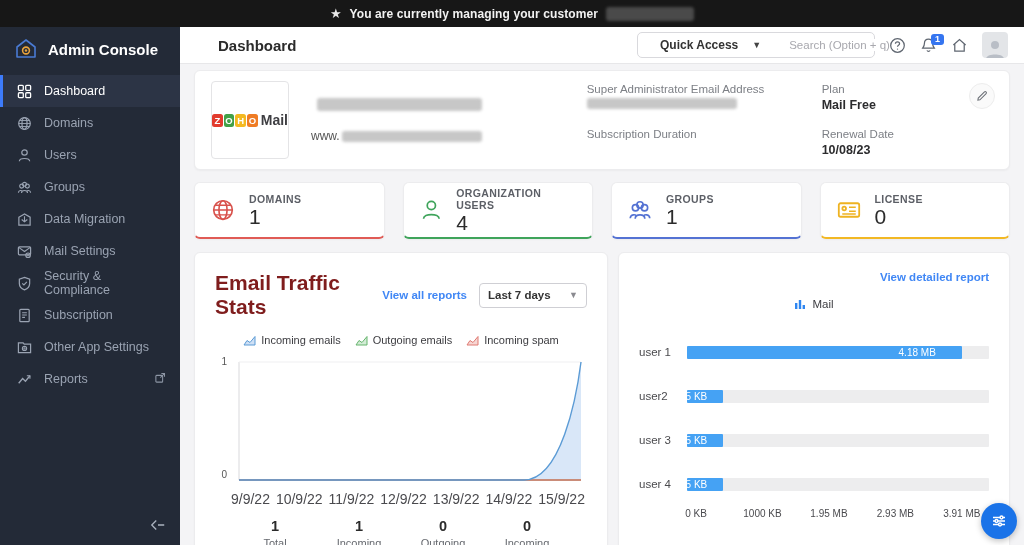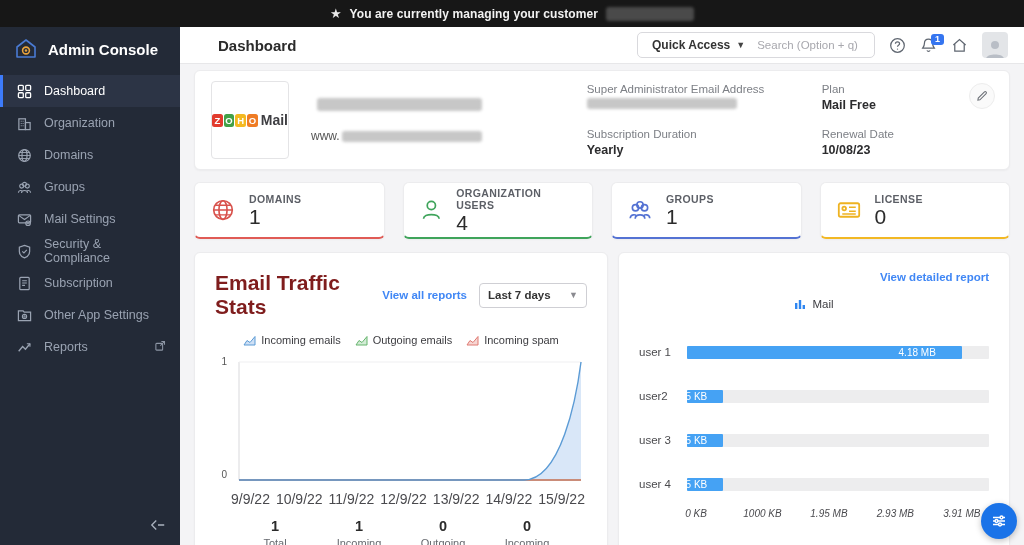--- a/index.html
+++ b/index.html
@@ -25,21 +25,21 @@
   .nav-item.active { background:#2c3445; color:#fff; border-left:3px solid #3d7bfa; }
   .nav-item .ext { margin-left:auto; color:#8d96a5; }
   .collapse-btn { position:absolute; right:14px; bottom:10px; color:#aab2bf; font-size:15px; cursor:pointer; }
 
   
   .header { position:absolute; left:180px; top:27px; width:844px; height:37px; background:#fff;
     border-bottom:1px solid #e7e7e9; display:flex; align-items:center; padding:0 16px 0 38px; z-index:10; }
   .page-title { font-size:15px; font-weight:bold; color:#2b2b2b; }
   .header-right { margin-left:auto; display:flex; align-items:center; gap:14px; }
   .searchbox { display:flex; align-items:center; width:238px; height:26px; border:1px solid #d9d9dd;
-    border-radius:5px; padding:0 8px; gap:6px; background:#fff; }
+    border-radius:5px; padding:0 8px; gap:14px; background:#fff; }
   .searchbox .qa { font-size:12px; font-weight:bold; color:#333; white-space:nowrap; }
   .searchbox .chev { font-size:9px; color:#444; }
   .searchbox .divider { width:1px; height:14px; background:#ddd; }
   .searchbox input { border:none; outline:none; font-size:11.5px; color:#555; width:110px;
     font-family:"Liberation Sans",sans-serif; }
   .searchbox input::placeholder { color:#a8a8ae; }
   .hicon { position:relative; color:#5f6670; display:flex; align-items:center; cursor:pointer; }
   .badge { position:absolute; left:11px; top:-3px; background:#3575f0; color:#fff; font-size:9px;
     font-weight:bold; border-radius:3px; padding:1px 4px; line-height:1.1; }
   .avatar { width:26px; height:26px; border-radius:4px; background:#e3e5e8; overflow:hidden;
@@ -102,21 +102,21 @@
     font-size:11.5px; color:#3c3c40; }
   .storage-rows { margin-top:20px; }
   .storage-row { display:flex; align-items:center; height:44px; }
   .srow-label { width:48px; font-size:11.5px; color:#4a4a4e; text-align:left; flex:0 0 auto; }
   .srow-track { flex:1; height:13px; background:#ededee; border-radius:1px; position:relative; }
   .srow-bar { height:13px; background:#45a2f4; border-radius:1px; display:flex; align-items:center;
     justify-content:flex-end; padding-right:16px; min-width:34px; }
   .srow-bar.big { padding-right:26px; }
   .srow-val { font-size:10px; color:#fff; white-space:nowrap; }
   .storage-axis { position:relative; margin-left:48px; height:14px; margin-top:2px; }
-  .storage-axis span { position:absolute; transform:translateX(-50%); font-size:10px; color:#4a4a4e; white-space:nowrap;font-style:italic; }
+  .storage-axis span { position:absolute; transform:translateX(-50%); font-size:10px; color:#4a4a4e; white-space:nowrap; }
 
   .fab { position:absolute; left:981px; top:503px; width:36px; height:36px; border-radius:50%;
     background:#1a73e8; box-shadow:0 2px 6px rgba(0,0,0,.25); display:flex; align-items:center;
     justify-content:center; cursor:pointer; z-index:40; }
 </style>
 </head>
 <body>
 
 <div class="topbar">
   <span class="star">★</span>
@@ -139,42 +139,48 @@
       <svg width="15" height="15" viewBox="0 0 16 16" fill="none" stroke="currentColor" stroke-width="1.4">
         <rect x="1.5" y="1.5" width="5.2" height="5.2" rx="1"></rect>
           <rect x="9.3" y="1.5" width="5.2" height="5.2" rx="1"></rect>
         <rect x="1.5" y="9.3" width="5.2" height="5.2" rx="1"></rect>
           <rect x="9.3" y="9.3" width="5.2" height="5.2" rx="1"></rect>
       </svg>
       <span>Dashboard</span>
     </div>
     <div class="nav-item">
       <svg width="15" height="15" viewBox="0 0 16 16" fill="none" stroke="currentColor" stroke-width="1.3">
-        <rect x="2" y="3" width="7" height="11.5"></rect>
-          <rect x="9" y="7" width="5" height="7.5"></rect>
-        <path d="M4 5.5h1M6 5.5h1M4 8h1M6 8h1M4 10.5h1M6 10.5h1" stroke-width="1.1"></path>
-      </svg>
-      <span>Organization</span>
-    </div>
-    <div class="nav-item">
-      <svg width="15" height="15" viewBox="0 0 16 16" fill="none" stroke="currentColor" stroke-width="1.3">
         <circle cx="8" cy="8" r="6.2"></circle>
           <ellipse cx="8" cy="8" rx="2.7" ry="6.2"></ellipse>
         <path d="M2 8h12M2.9 4.8h10.2M2.9 11.2h10.2" stroke-width="1"></path>
       </svg>
       <span>Domains</span>
+    </div>
+    <div class="nav-item">
+      <svg width="15" height="15" viewBox="0 0 16 16" fill="none" stroke="currentColor" stroke-width="1.3">
+        <circle cx="8" cy="4.8" r="2.9"></circle>
+          <path d="M2.5 14.2c0-4 11-4 11 0"></path>
+      </svg>
+      <span>Users</span>
     </div>
     <div class="nav-item">
       <svg width="15" height="15" viewBox="0 0 16 16" fill="none" stroke="currentColor" stroke-width="1.2">
         <circle cx="5" cy="6.5" r="2.1"></circle>
           <circle cx="11" cy="6.5" r="2.1"></circle>
           <circle cx="8" cy="4.6" r="2.1"></circle>
         <path d="M1.5 13.5c0-2.6 4-3 4-1.2M14.5 13.5c0-2.6-4-3-4-1.2M4.8 13.8c0-3.4 6.4-3.4 6.4 0"></path>
       </svg>
       <span>Groups</span>
+    </div>
+    <div class="nav-item">
+      <svg width="15" height="15" viewBox="0 0 16 16" fill="none" stroke="currentColor" stroke-width="1.3">
+        <path d="M2 5.5 8 2l6 3.5V14H2Z"></path>
+          <path d="M5 8l3 2.5L11 8M8 4.5v6" stroke-width="1.2"></path>
+      </svg>
+      <span>Data Migration</span>
     </div>
     <div class="nav-item">
       <svg width="15" height="15" viewBox="0 0 16 16" fill="none" stroke="currentColor" stroke-width="1.3">
         <rect x="1.5" y="3" width="13" height="8.5" rx="1"></rect>
           <path d="M1.8 3.6 8 8l6.2-4.4" stroke-width="1.1"></path>
         <circle cx="11.8" cy="12" r="2.4"></circle>
           <circle cx="11.8" cy="12" r=".8" stroke-width="1"></circle>
       </svg>
       <span>Mail Settings</span>
     </div>
@@ -283,21 +289,20 @@
       <div>
         <div class="fld-label">Super Administrator Email Address</div>
         <div class="fld-value"><span class="redacted" style="width:150px;height:11px;"></span></div>
       </div>
       <div>
         <div class="fld-label">Plan</div>
         <div class="fld-value">Mail Free</div>
       </div>
       <div>
         <div class="fld-label">Subscription Duration</div>
-        <div class="fld-value">Yearly</div>
       </div>
       <div>
         <div class="fld-label">Renewal Date</div>
         <div class="fld-value">10/08/23</div>
       </div>
     </div>
     <div class="edit-btn">
       <svg width="12" height="12" viewBox="0 0 16 16" fill="none" stroke="currentColor" stroke-width="1.4">
         <path d="M2.5 13.5 3 10.8 11.3 2.5a1.4 1.4 0 0 1 2 0l.2.2a1.4 1.4 0 0 1 0 2L5.2 13Z"></path>
       </svg>

